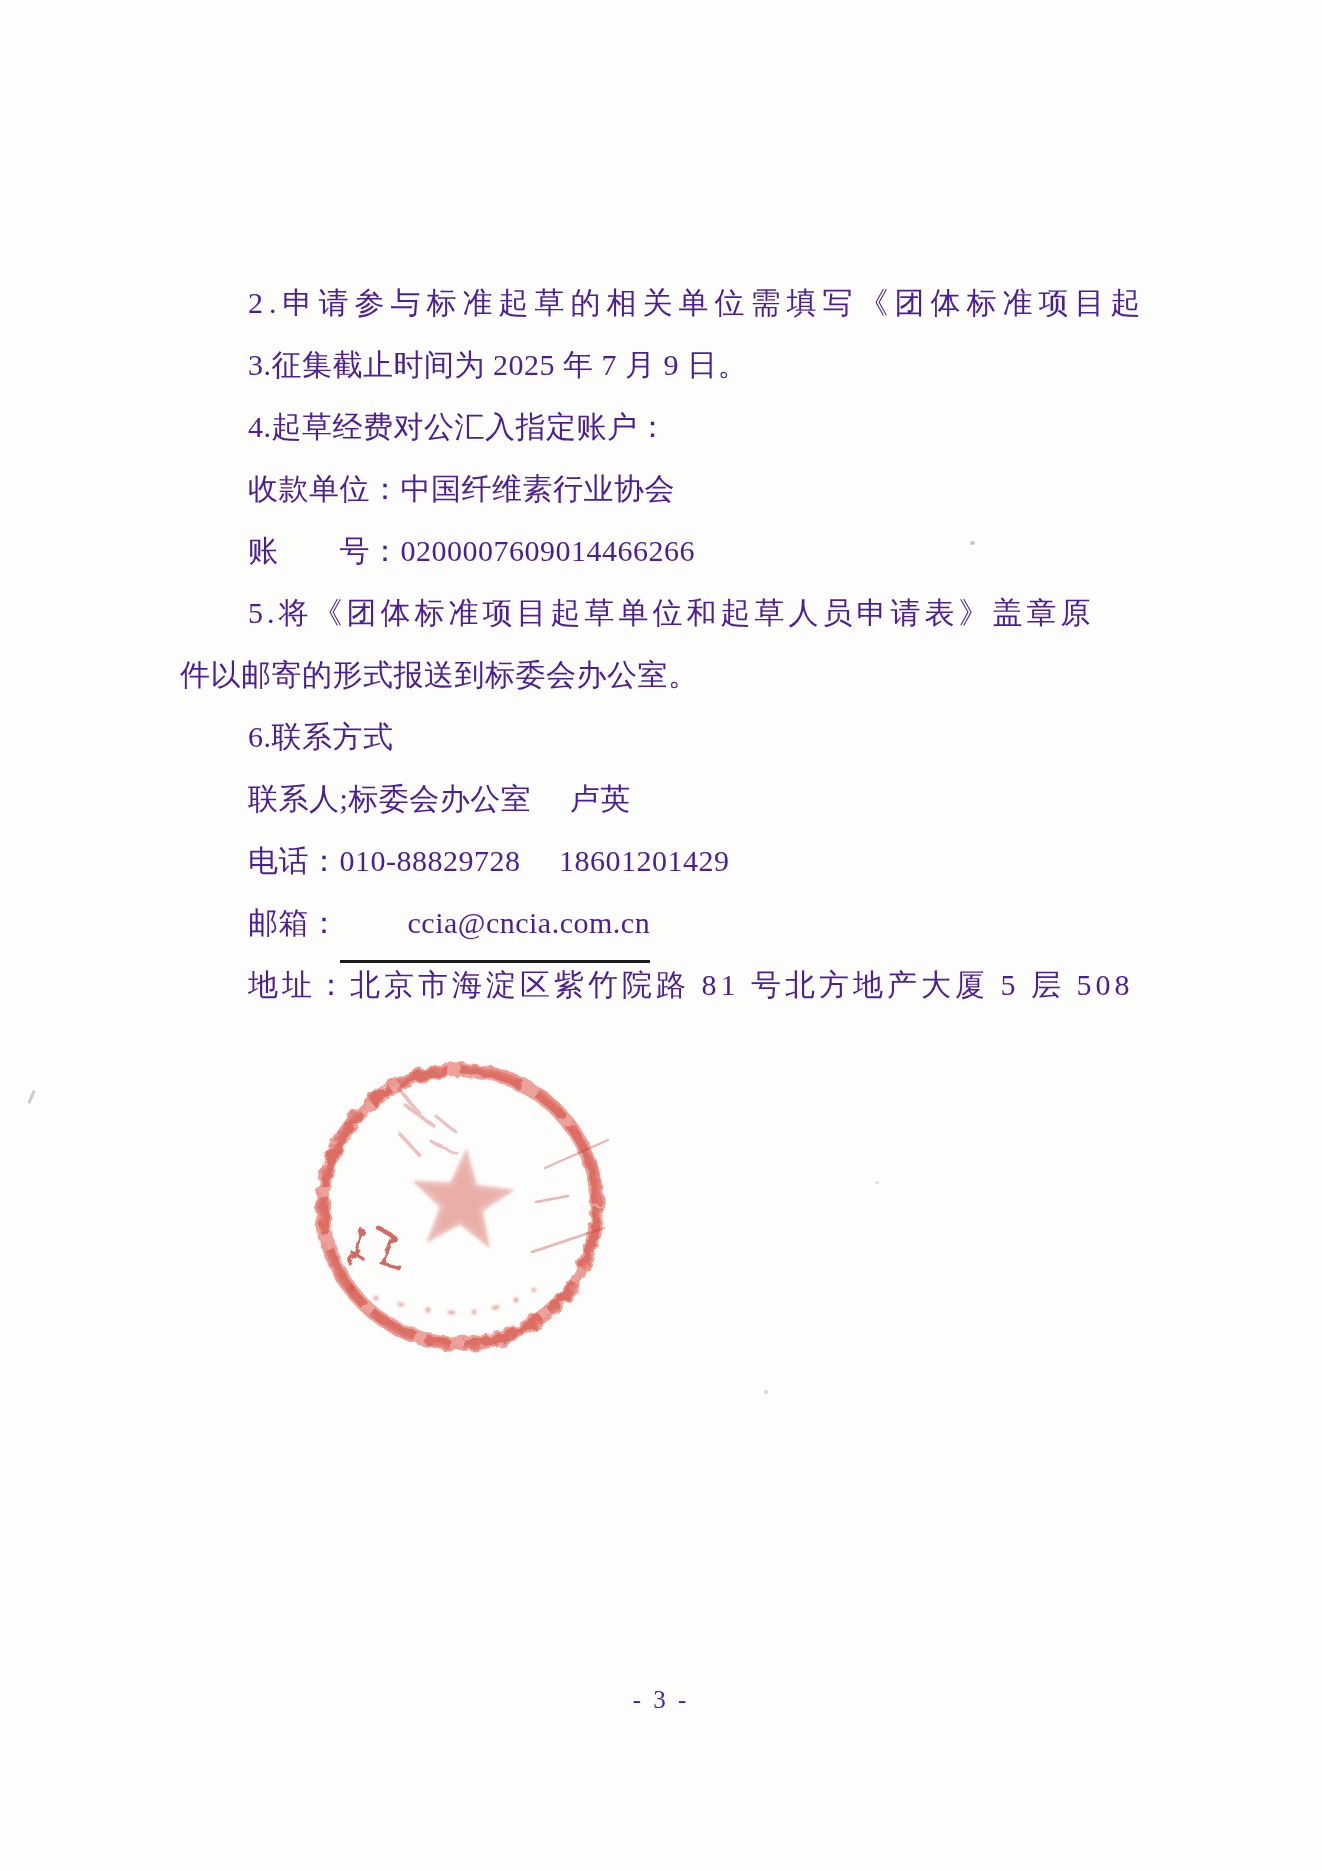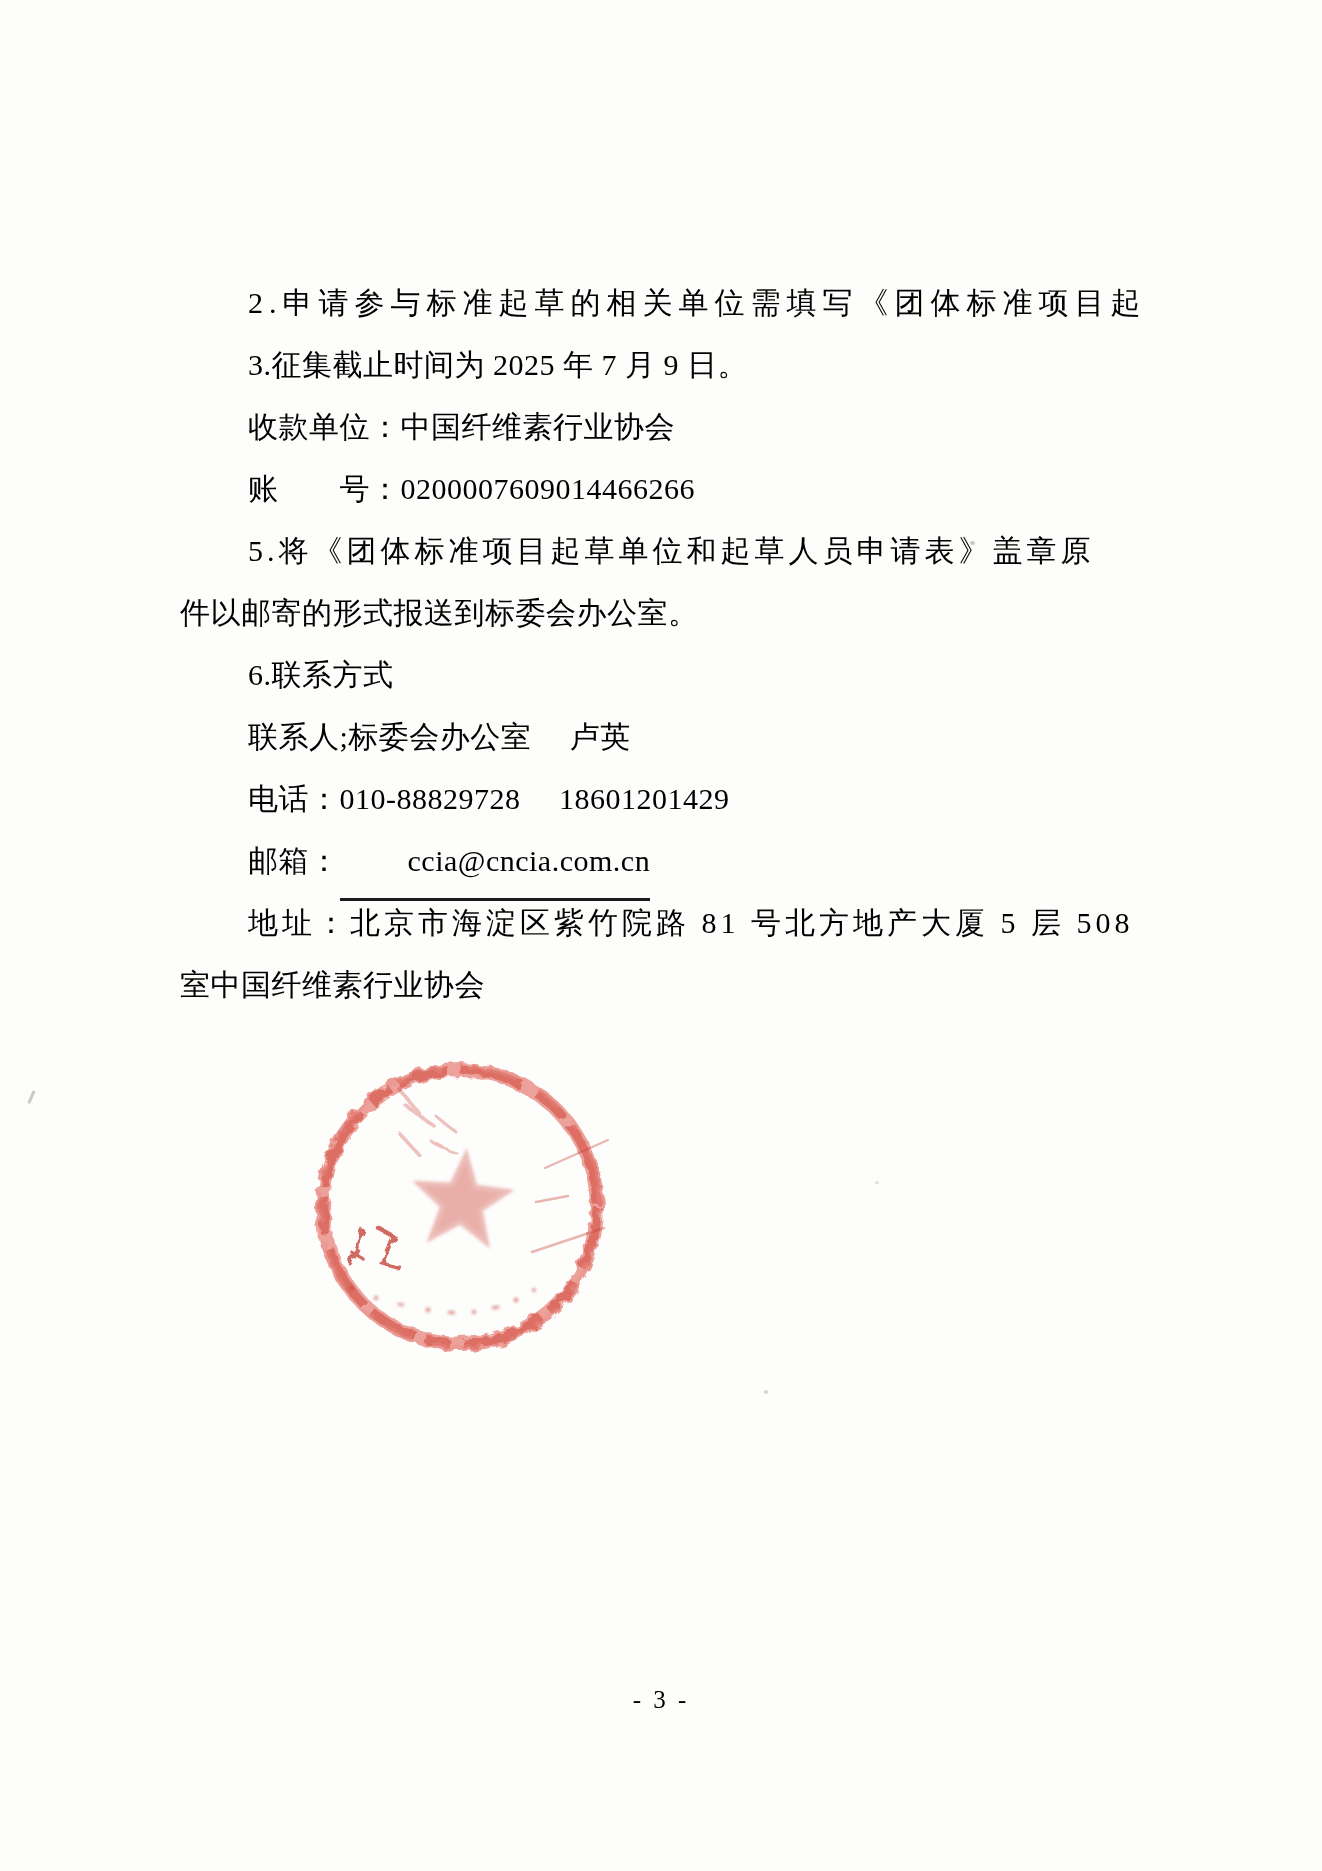--- a/index.html
+++ b/index.html
@@ -3,21 +3,21 @@
 <meta charset="utf-8">
 <style>
   html,body{margin:0;padding:0;background:#d9d9d9;}
   .page{
     position:relative;
     width:1322px;height:1871px;
     margin:0 auto;
     background:#fdfdfc;
     overflow:hidden;
     font-family:"Liberation Serif","DejaVu Serif",serif;
-    color:#000000;
+    color:#4c1d95;
   }
   .text-block{
     position:absolute;left:180px;top:272px;width:980px;z-index:2;
   }
   .line{
     margin:0;height:62px;line-height:62px;font-size:30px;
     white-space:nowrap;letter-spacing:0.5px;
   }
   .indent{text-indent:68px;}
   .ls6{letter-spacing:6px;}
@@ -49,30 +49,30 @@
 <div class="page">
 
   <div class="speck speck-a"></div>
   <div class="speck speck-b"></div>
   <div class="speck speck-c"></div>
   <div class="speck speck-d"></div>
 
   <div class="text-block">
     <p class="line indent ls6">2.申请参与标准起草的相关单位需填写《团体标准项目起</p>
     <p class="line indent">3.征集截止时间为 2025 年 7 月 9 日。</p>
+    <p class="line indent">4.起草经费对公汇入指定账户：</p>
     <p class="line indent">收款单位：中国纤维素行业协会</p>
     <p class="line indent">账　　号：0200007609014466266</p>
     <p class="line indent ls4">5.将《团体标准项目起草单位和起草人员申请表》盖章原</p>
     <p class="line">件以邮寄的形式报送到标委会办公室。</p>
     <p class="line indent">6.联系方式</p>
     <p class="line indent">联系人;标委会办公室　 卢英</p>
     <p class="line indent">电话：010-88829728　 18601201429</p>
     <p class="line indent"><span>邮箱：</span><span class="email-underline">ccia@cncia.com.cn</span></p>
     <p class="line indent ls4">地址：北京市海淀区紫竹院路 81 号北方地产大厦 5 层 508</p>
-    <p class="line">室中国纤维素行业协会</p>
   </div>
 
   <svg class="stamp-svg" width="1322" height="1871" viewBox="0 0 1322 1871" xmlns="http://www.w3.org/2000/svg">
     <defs>
       <filter id="rough" x="-20%" y="-20%" width="140%" height="140%">
         <feTurbulence type="fractalNoise" baseFrequency="0.09" numOctaves="2" result="n"></feTurbulence>
         <feDisplacementMap in="SourceGraphic" in2="n" scale="9"></feDisplacementMap>
       </filter>
       <filter id="soft" x="-20%" y="-20%" width="140%" height="140%">
         <feGaussianBlur stdDeviation="1.4"></feGaussianBlur>

